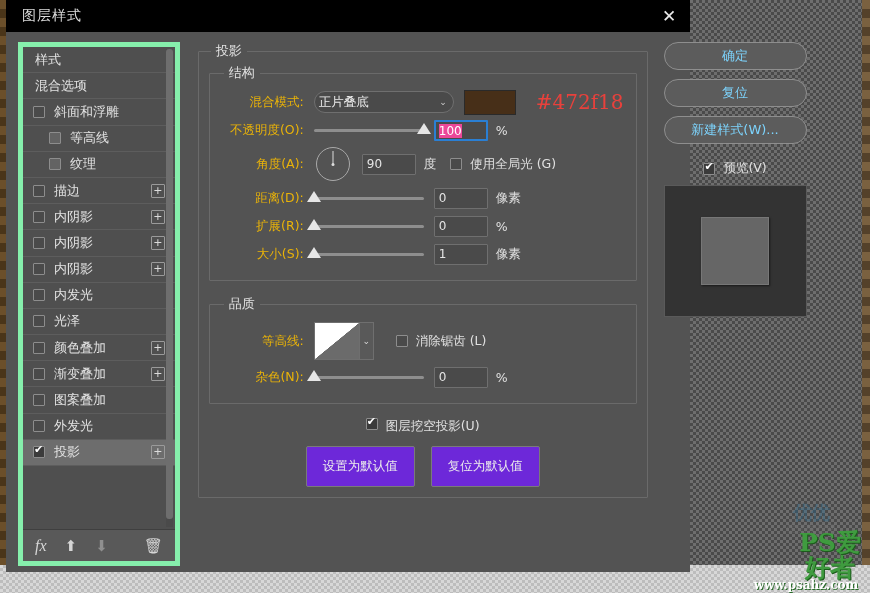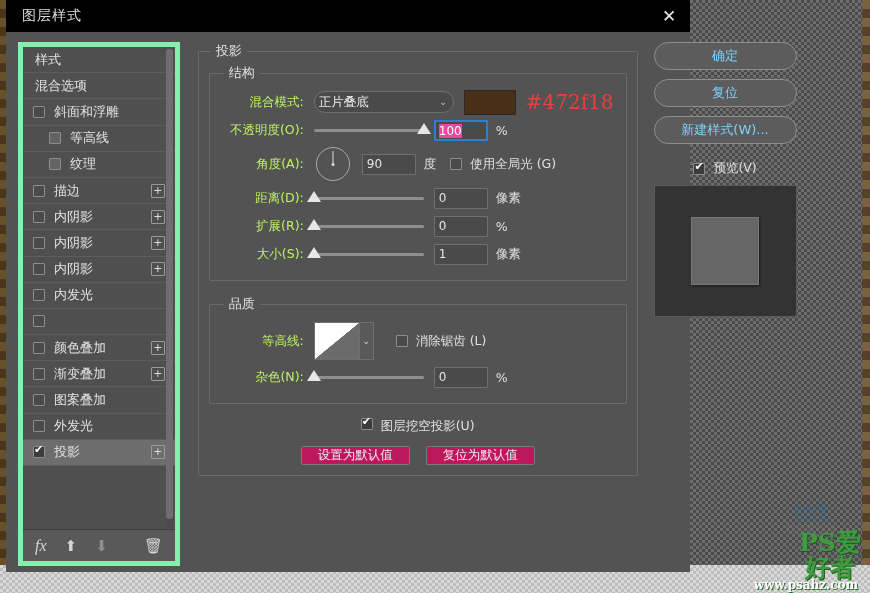--- a/index.html
+++ b/index.html
@@ -116,36 +116,36 @@
   }
   fieldset.grp > legend {
     color: #e2e2e2; font-size: 13px; padding: 0 5px; margin-left: 2px;
   }
   #grp-shadow { padding: 4px 10px 10px 10px; }
   #grp-shadow > legend { font-size: 13px; }
   .inner-grp { margin-top: 2px; }
 
   .frow { display: flex; align-items: center; height: 28px; }
   .flabel {
-    width: 92px; text-align: right; color: #bef264; font-size: 12.5px;
+    width: 92px; text-align: right; color: #eab308; font-size: 12.5px;
     padding-right: 10px; flex: 0 0 auto;
   }
   select.combo, .combo {
     background: #4a4a4a; color: #eaeaea; border: 1px solid #6f6f6f;
     height: 22px; font-size: 12.5px; padding: 0 4px;
     font-family: inherit; border-radius: 11px;
   }
   #blend-combo { width: 140px; position: relative; display: flex; align-items: center; }
   #blend-combo .caret { position: absolute; right: 6px; font-size: 9px; color: #cfcfcf; }
   #color-swatch {
     width: 52px; height: 25px; background: #472f18; border: 1px solid #2a2a2a;
     margin-left: 10px; cursor: pointer;
   }
   #hex-note {
-    color: #e8413c; font-size: 20px; margin-left: 10px;
+    color: #e8413c; font-size: 20px; margin-left: 20px;
     font-family: "DejaVu Serif", serif;
   }
 
   .slider { position: relative; height: 20px; display: flex; align-items: center; }
   .slider .track { height: 3px; background: #8e8e8e; border-radius: 2px; width: 100%; }
   .slider .knob {
     position: absolute; width: 0; height: 0;
     border-left: 7px solid transparent; border-right: 7px solid transparent;
     border-bottom: 11px solid #e6e6e6; top: 3px;
   }
@@ -189,22 +189,22 @@
   }
   #contour-arrow {
     width: 14px; height: 38px; border: 1px solid #6f6f6f; border-left: none;
     background: #595959; display: flex; align-items: center; justify-content: center;
     color: #d8d8d8; font-size: 9px; cursor: pointer;
   }
 
   #knockout-row { display: flex; justify-content: center; margin-top: 14px; }
   #default-btns { display: flex; justify-content: center; gap: 16px; margin-top: 11px; }
   .dbtn {
-    background: #be185d; border: 1px solid #7a7a7a; color: #ececec;
-    font-size: 12.5px; padding: 0 16px; border-radius: 2px; cursor: pointer;
+    background: #6d28d9; border: 1px solid #7a7a7a; color: #ececec;
+    font-size: 12.5px; padding: 11px 16px; border-radius: 2px; cursor: pointer;
     font-family: inherit;
   }
 
   
   #right-col { width: 152px; padding-left: 6px; }
   .rbtn {
     display: block; width: 143px; height: 28px; margin-bottom: 9px;
     background: #5c5c5c; border: 1px solid #8e8e8e; border-radius: 14px;
     color: #7dd3fc; font-size: 13px; cursor: pointer; font-family: inherit;
   }
@@ -300,20 +300,21 @@
               <div class="cb"></div>
               <span class="lbl">内阴影</span>
               <span class="plus">+</span>
             </div>
             <div class="srow">
               <div class="cb"></div>
               <span class="lbl">内发光</span>
             </div>
             <div class="srow">
               <div class="cb"></div>
+              <span class="lbl">光泽</span>
             </div>
             <div class="srow">
               <div class="cb"></div>
               <span class="lbl">颜色叠加</span>
               <span class="plus">+</span>
             </div>
             <div class="srow">
               <div class="cb"></div>
               <span class="lbl">渐变叠加</span>
               <span class="plus">+</span>

